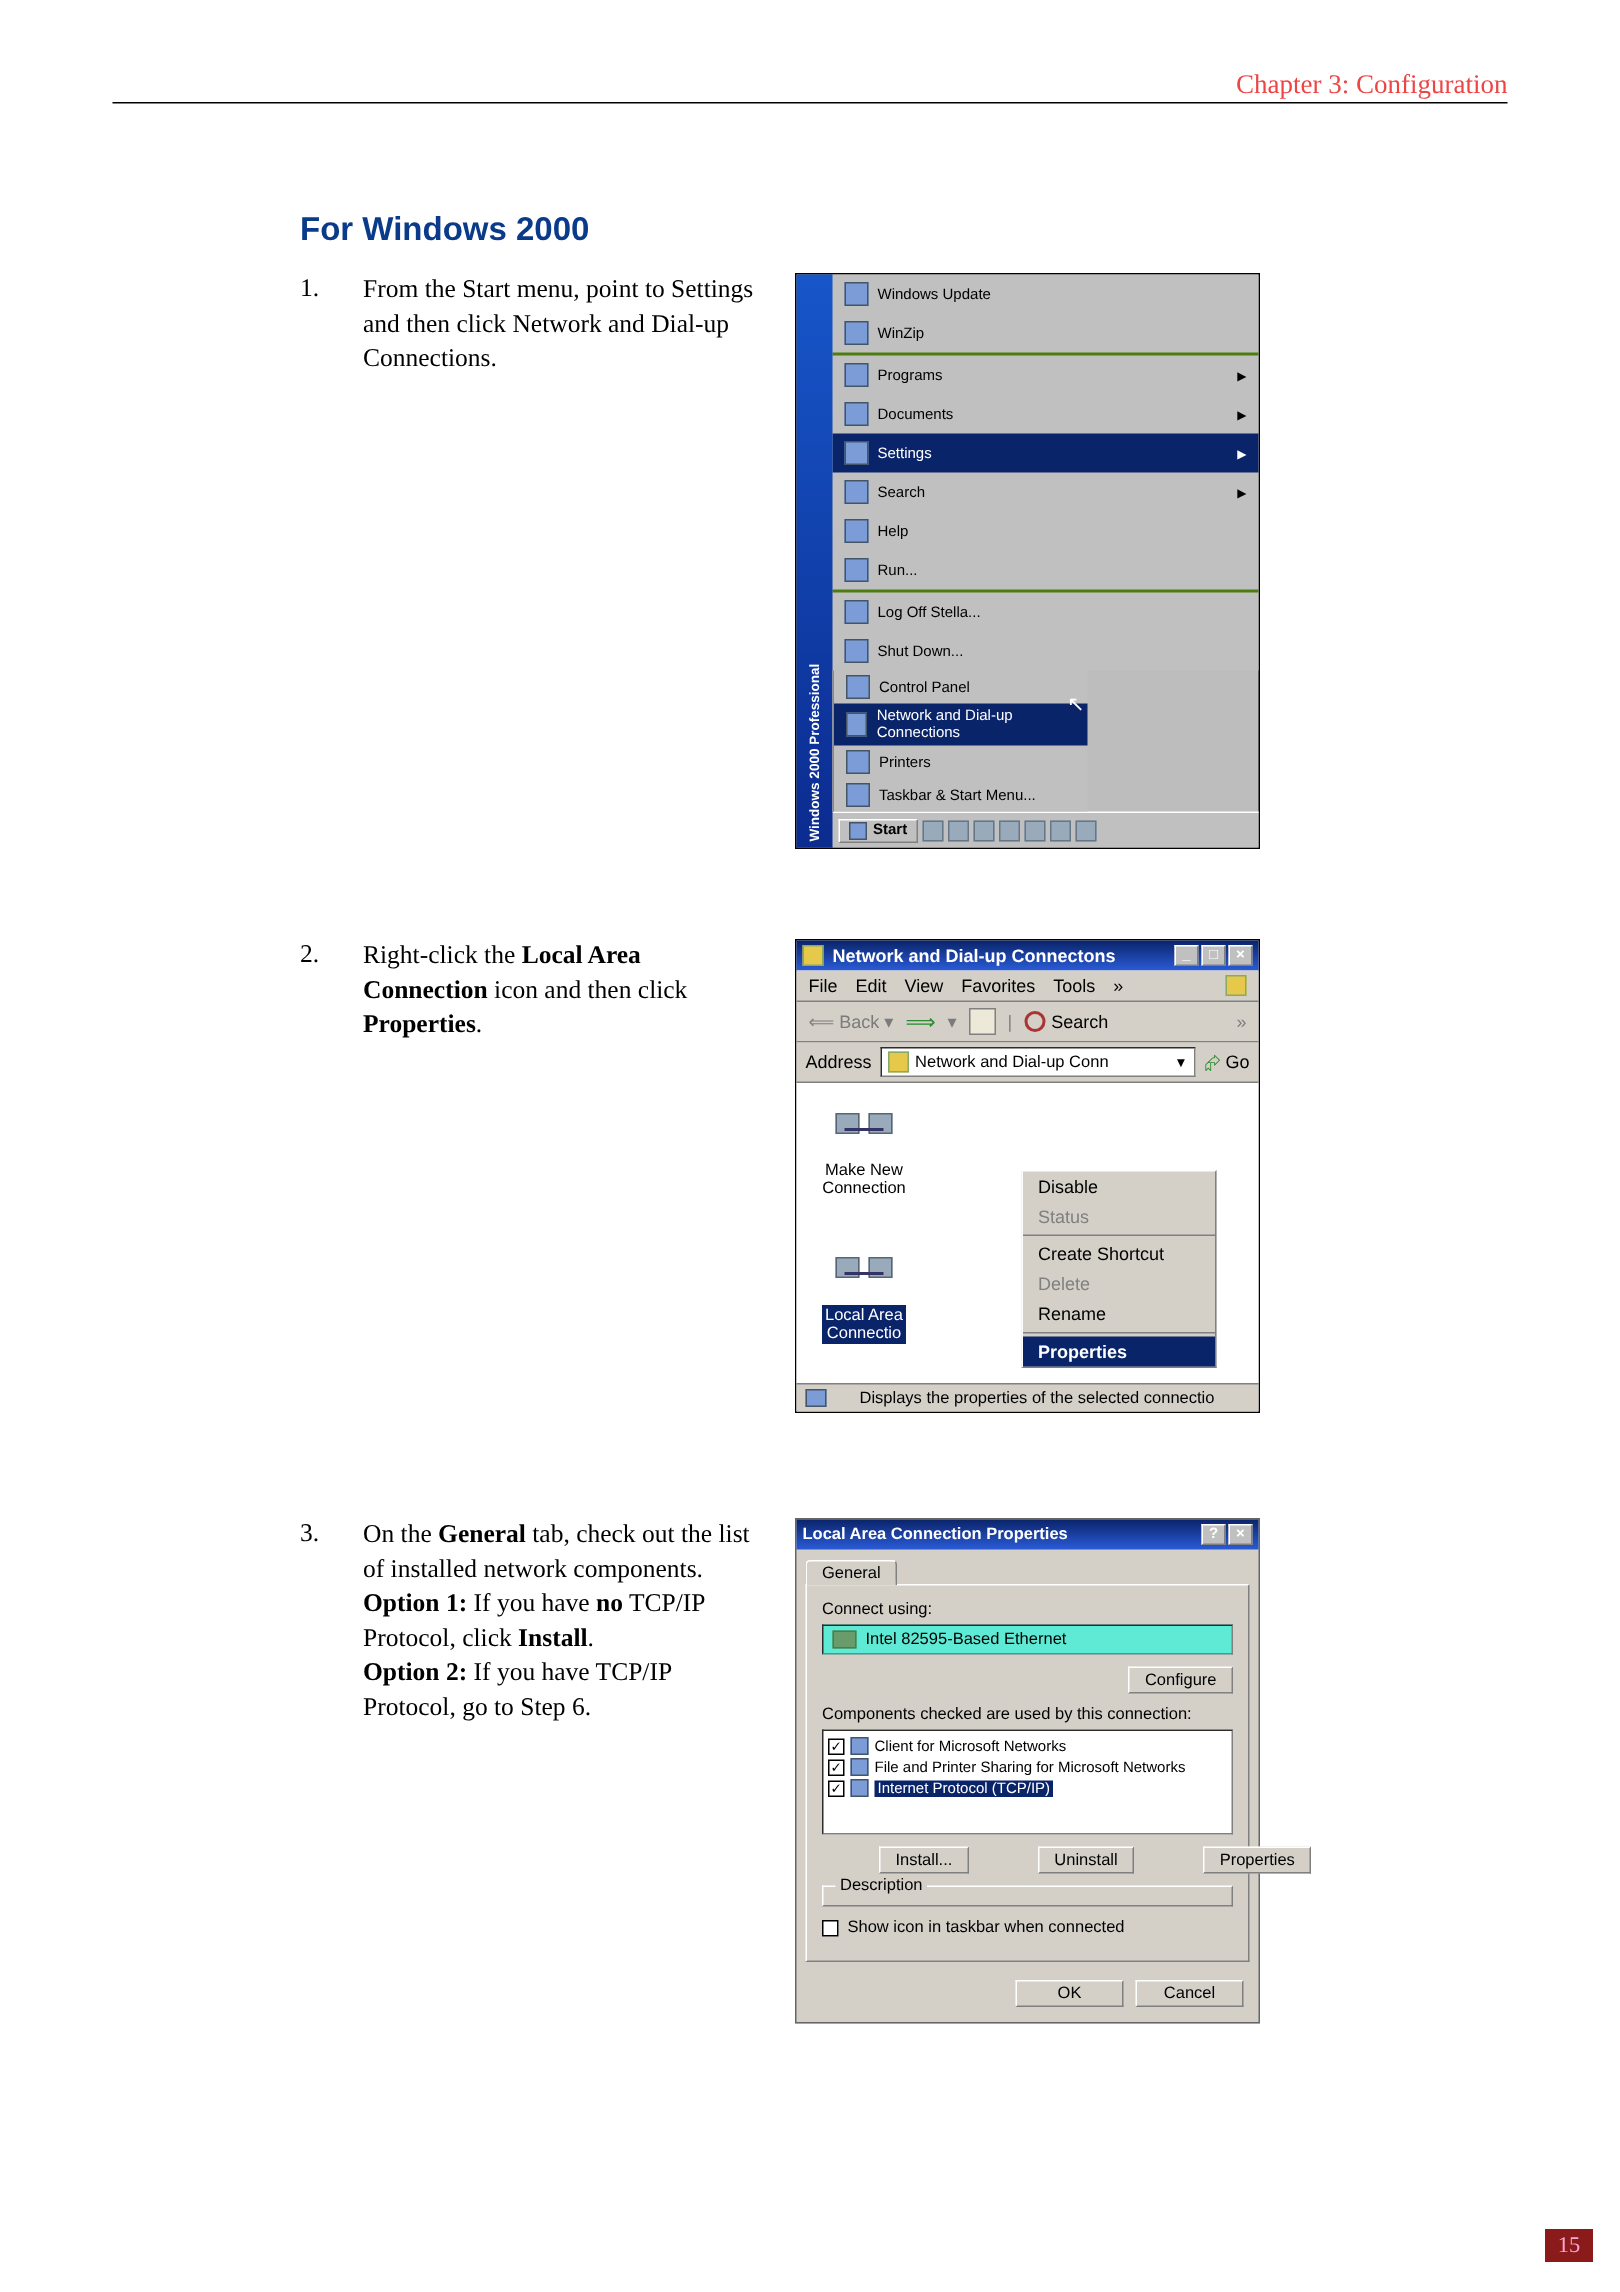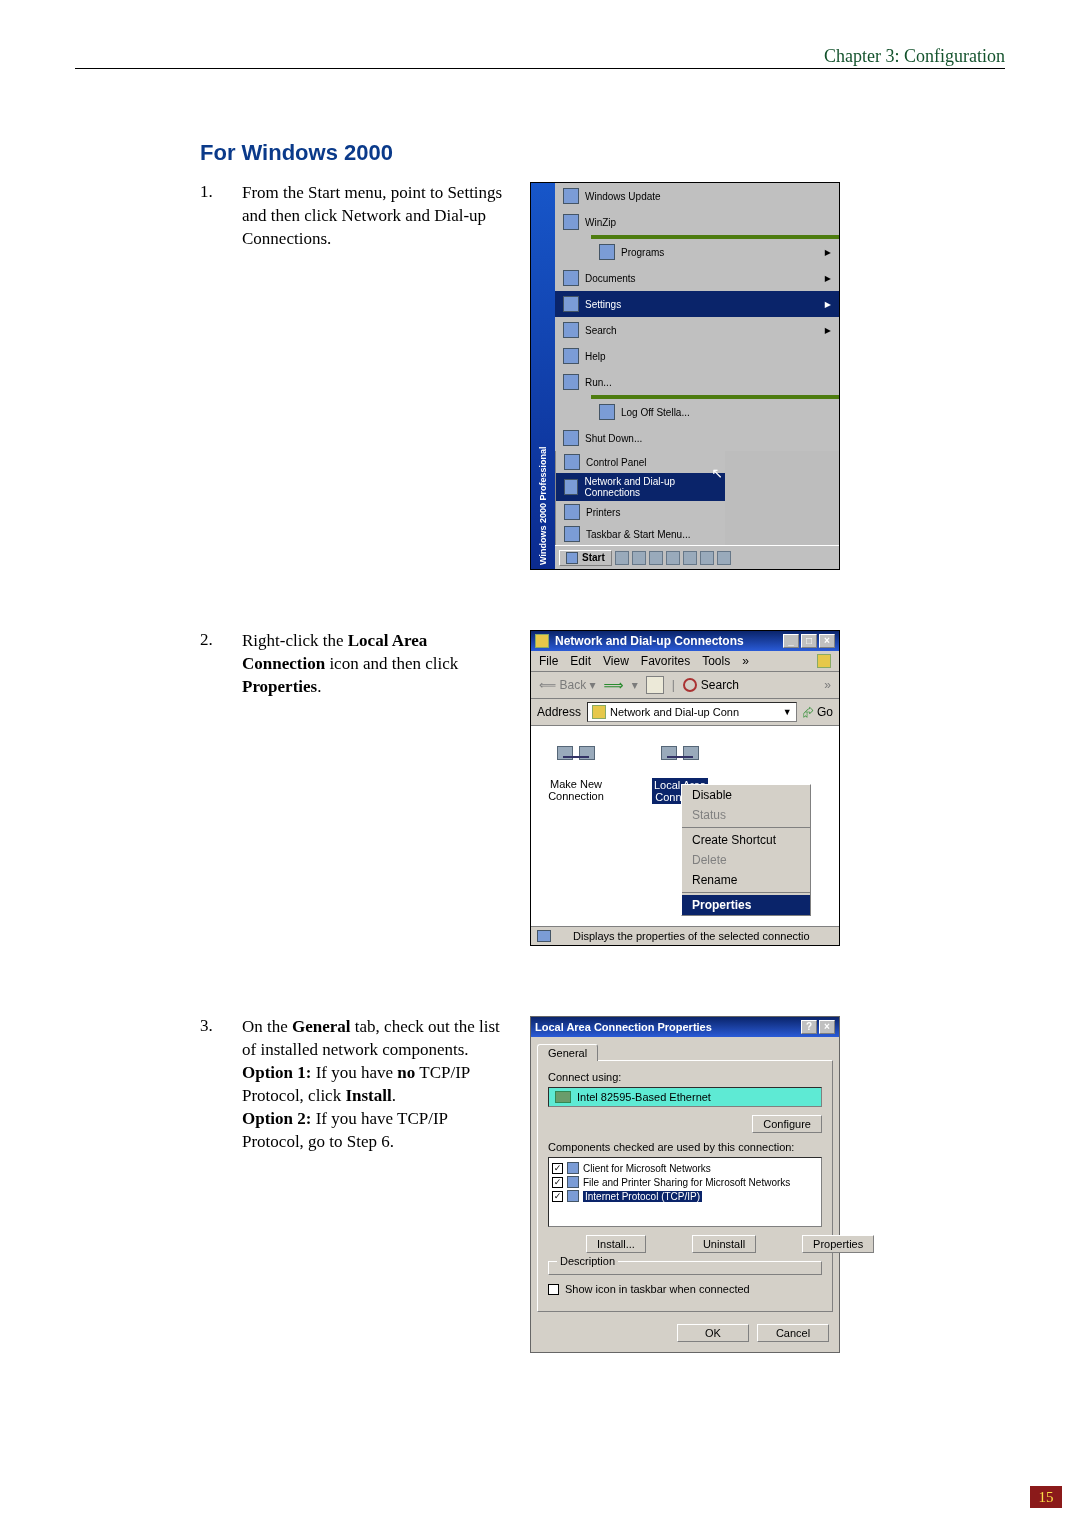--- a/index.html
+++ b/index.html
@@ -8,21 +8,21 @@
     height: 1528px;
     background: #ffffff;
     font-family: "Times New Roman", serif;
     position: relative;
   }
   .page-header {
     position: absolute;
     top: 46px;
     right: 75px;
     font-size: 18px;
-    color: #14532d;
+    color: #ef4444;
   }
   .header-rule {
     position: absolute;
     top: 68px;
     left: 75px;
     right: 75px;
     border-bottom: 1px solid #000;
   }
   .content {
     position: absolute;
@@ -81,21 +81,21 @@
     display: flex;
     align-items: center;
   }
   .sm-body { flex: 1; display: flex; flex-direction: column; }
   .sm-col   { background: #c0c0c0; }
   .sm-item  {
     display: flex; align-items: center; gap: 6px;
     font-size: 10px; color: #000;
     padding: 5px 8px;
   }
-  .sm-item.sep { border-top: 4px solid #4d7c0f; margin-left: 36px; }
+  .sm-item.sep { border-top: 2px solid #4d7c0f; }
   .sm-item.hl  { background: #0a246a; color: #fff; }
   .sm-icon { width: 16px; height: 16px; background: #7b9cd6; border: 1px solid #456; display:inline-block; }
   .sm-arrow { margin-left: auto; font-size: 8px; }
   .sm-submenu {
     position: relative;
     background: #c0c0c0;
     border-left: 1px solid #888;
     width: 170px;
   }
   .sm-sub-item {
@@ -160,21 +160,21 @@
   }
   .nw-addr-input {
     flex:1; background:#fff; border:1px inset #808080; height:20px;
     display:flex; align-items:center; gap:4px; padding:0 4px; font-size:11px;
   }
   .nw-addr-input .drop { margin-left:auto; font-size:9px; }
   .nw-go { display:flex; align-items:center; gap:3px; font-size:12px; }
   .nw-go .goicon { color:#2a8b2f; font-size:14px; }
   .nw-body {
     background:#fff; padding:14px 10px 10px 10px;
-    display:flex; gap:34px; position:relative; min-height:200px;
+    display:flex; gap:34px; position:relative; min-height:200px;flex-direction:column;
   }
   .nw-iconblock { text-align:center; font-size:11px; width:70px; }
   .nw-iconbox { width:38px; height:32px; margin:0 auto 6px; position:relative; }
   .nw-pc { width:16px; height:14px; background:#9ab; border:1px solid #567; position:absolute; }
   .nw-pc.a { left:0; top:6px; }
   .nw-pc.b { right:0; top:6px; }
   .nw-cable { position:absolute; left:6px; right:6px; top:16px; border-top:2px solid #336; }
   .nw-iconblock.sel .nw-label { background:#0a246a; color:#fff; padding:1px 2px; display:inline-block; }
   .nw-context {
     position:absolute; left:150px; top:58px;
@@ -248,21 +248,21 @@
   .pd-desc { font-size:10px; line-height:1.3; }
   .pd-chk-row { display:flex; align-items:center; gap:6px; font-size:11px; margin-bottom:6px; }
   .pd-footer { display:flex; justify-content:flex-end; gap:8px; padding:6px 10px 10px; }
 
   .page-num {
     position: absolute;
     bottom: 20px;
     right: 18px;
     width: 32px; height: 22px;
     background: #8b1a1a;
-    color: #fde047;
+    color: #f9a8d4;
     font-size: 15px;
     display:flex; align-items:center; justify-content:center;
     font-family: "Times New Roman", serif;
   }
 </style>
 </head>
 <body>
 
 <div class="page-header">Chapter 3: Configuration</div>
 <div class="header-rule"></div>

